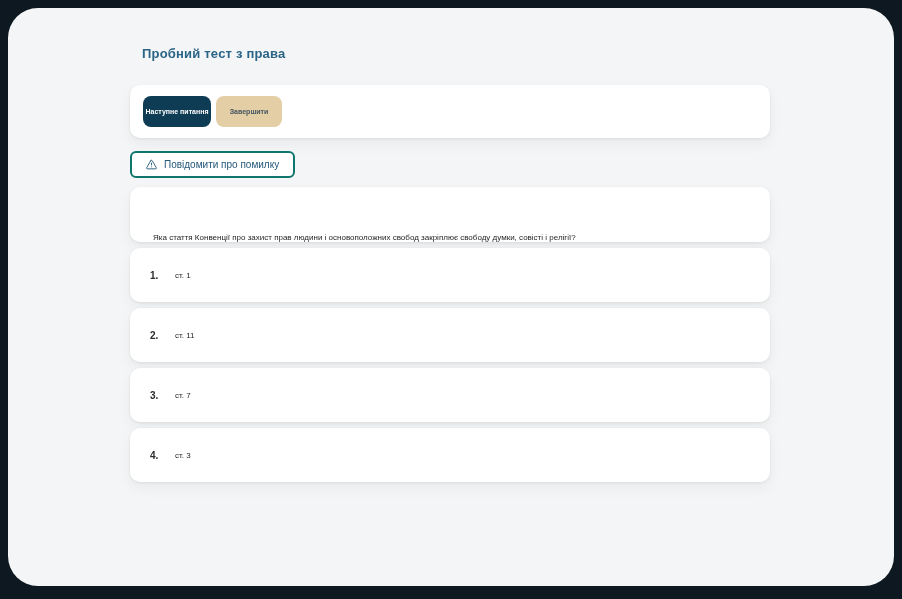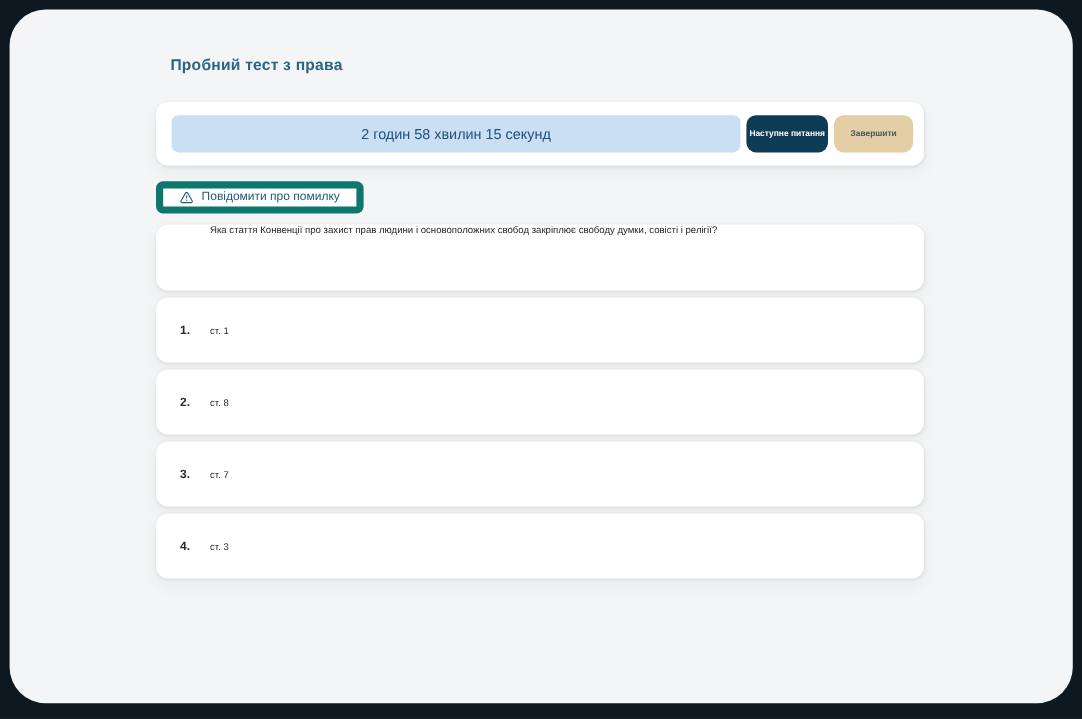--- a/index.html
+++ b/index.html
@@ -76,35 +76,35 @@
     color: #44555f;
   }
   .report-btn {
     margin-top: 13px;
     height: 27px;
     padding: 0 14px;
     display: inline-flex;
     align-items: center;
     gap: 7px;
     background: #ffffff;
-    border: 6px solid #0f766e;
+    border: 2px solid #0f766e;
     border-radius: 6px;
     font-family: "Liberation Sans", sans-serif;
     font-size: 10px;
     font-weight: 500;
     color: #24587a;
     cursor: pointer;
   }
   .report-btn svg { display: block; }
   .question-card {
     margin-top: 9px;
     height: 55px;
     display: flex;
-    align-items: flex-start;
-    padding-left: 45px;
+    align-items: flex-end;
+    padding-left: 23px;
     padding-right: 20px;
   }
   .question-text {
     font-size: 8px;
     color: #1f1f1f;
   }
   .answer-card {
     height: 54px;
     display: flex;
     align-items: center;
@@ -126,21 +126,20 @@
 </style>
 </head>
 <body>
 
 <div class="app-surface">
   <div class="content">
 
     <h1 class="page-title">Пробний тест з права</h1>
 
     <div class="card header-card">
-      <div class="timer-bar">2 годин 58 хвилин 15 секунд</div>
       <button class="btn btn-next">Наступне питання</button>
       <button class="btn btn-finish">Завершити</button>
     </div>
 
     <button class="report-btn">
       <span>
         <svg width="11" height="11" viewBox="0 0 24 24" fill="none" stroke="#24587a" stroke-width="2" stroke-linecap="round" stroke-linejoin="round">
           <path d="M10.3 3.8 1.8 18.5a2 2 0 0 0 1.7 3h17a2 2 0 0 0 1.7-3L13.7 3.8a2 2 0 0 0-3.4 0z"></path>
           <line x1="12" y1="9" x2="12" y2="13"></line>
           <line x1="12" y1="17" x2="12.01" y2="17"></line>
@@ -153,21 +152,21 @@
       <p class="question-text">Яка стаття Конвенції про захист прав людини і основоположних свобод закріплює свободу думки, совісті і релігії?</p>
     </div>
 
     <div class="card answer-card first">
       <span class="answer-num">1.</span>
       <span class="answer-text">ст. 1</span>
     </div>
 
     <div class="card answer-card">
       <span class="answer-num">2.</span>
-      <span class="answer-text">ст. 8</span>
+      <span class="answer-text">ст. 11</span>
     </div>
 
     <div class="card answer-card">
       <span class="answer-num">3.</span>
       <span class="answer-text">ст. 7</span>
     </div>
 
     <div class="card answer-card">
       <span class="answer-num">4.</span>
       <span class="answer-text">ст. 3</span>

